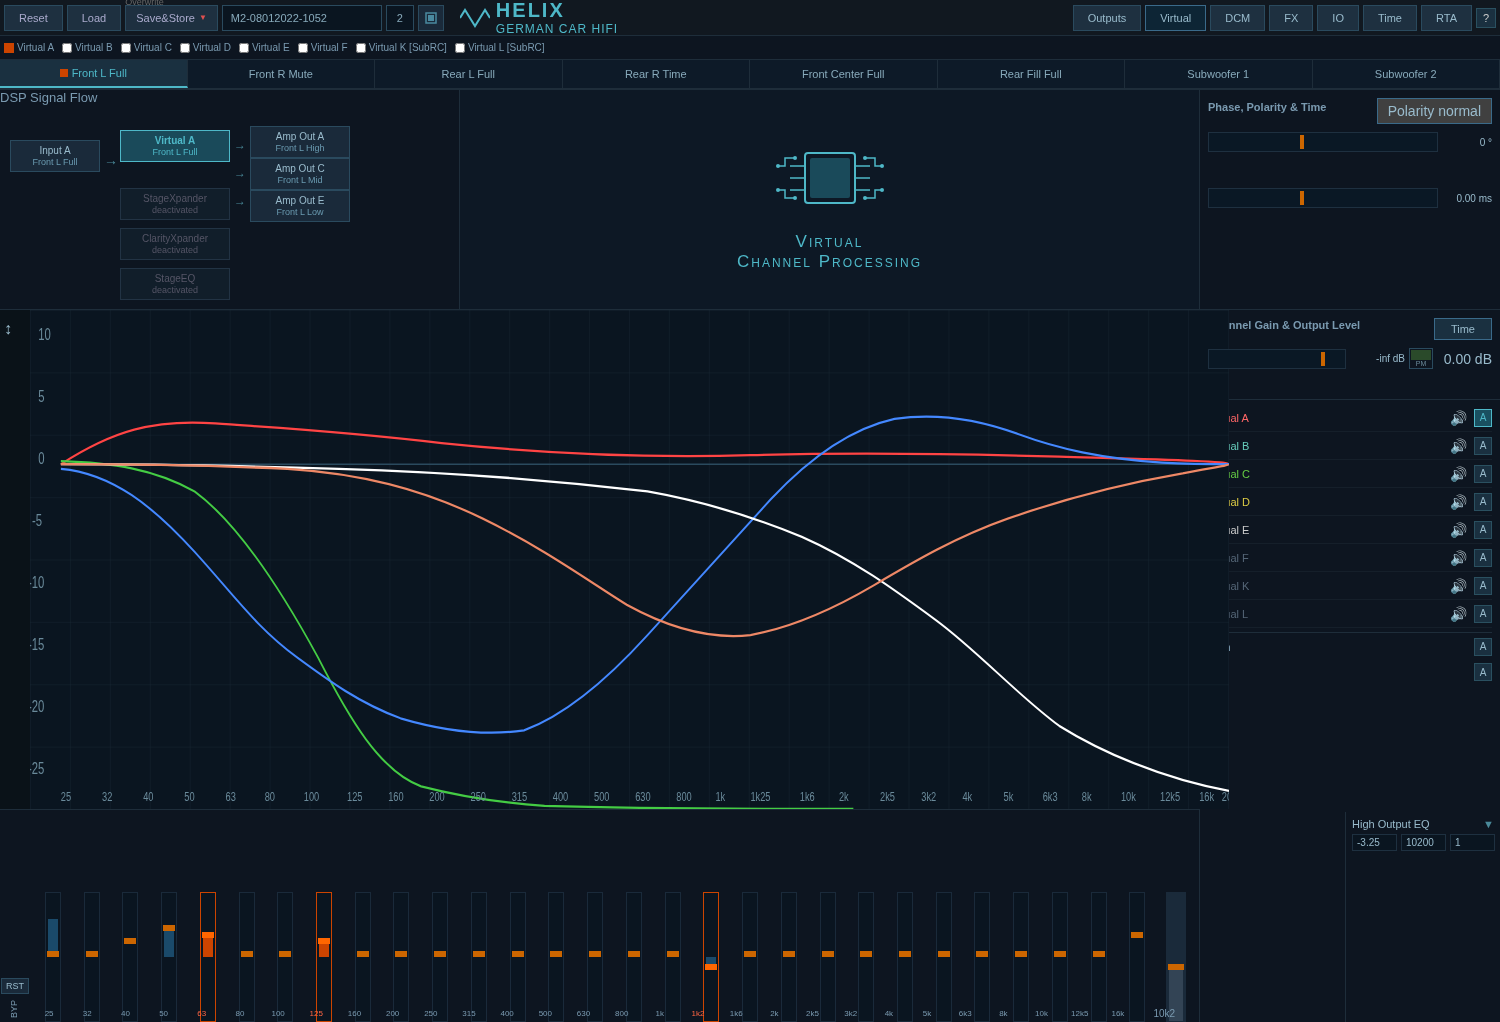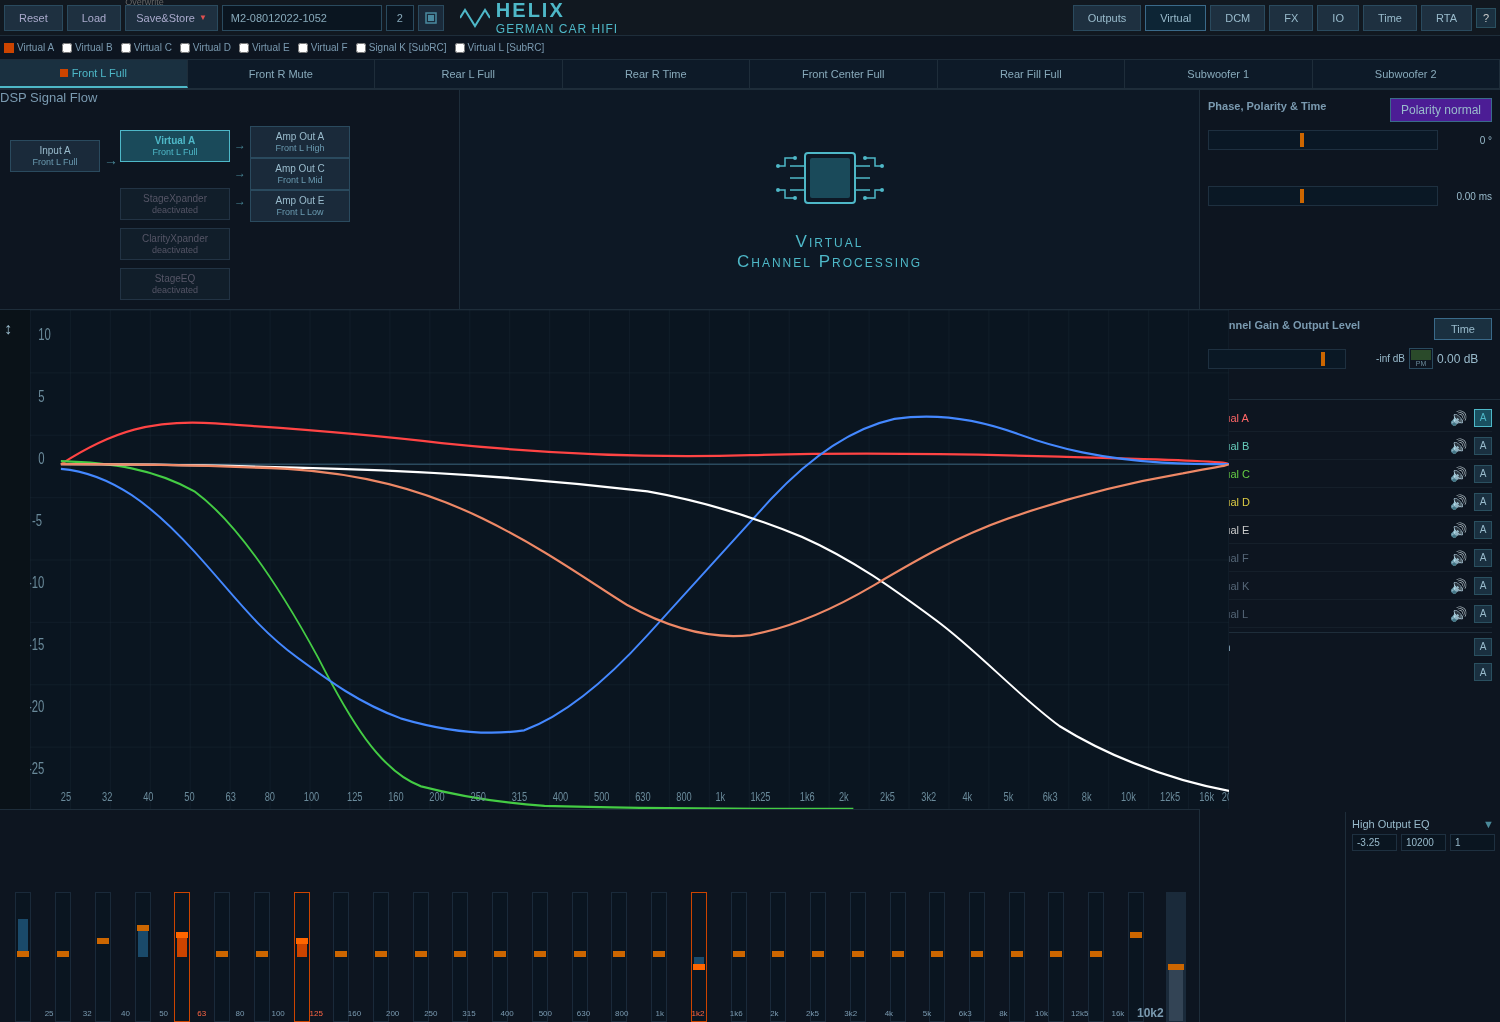--- a/index.html
+++ b/index.html
@@ -193,25 +193,25 @@
     
     #phase-panel {
       height: 220px;
       border-bottom: 1px solid #1e2d3a;
       padding: 8px;
     }
     .panel-title {
       font-size: 11px; color: #7a9ab0; font-weight: bold; margin-bottom: 8px;
     }
     .polarity-btn {
-      background: #4c1d95;
+      background: #404040;
       border: 1px solid #3a6a8a;
       color: #9bc;
       padding: 4px 10px;
-      font-size: 12px;
+      font-size: 14px;
       cursor: pointer;
       float: right;
     }
     .phase-row {
       display: flex; align-items: center; gap: 4px;
       margin-bottom: 6px;
     }
     .phase-slider {
       flex: 1; height: 20px; background: #0a1825;
       border: 1px solid #1e3040; position: relative;
@@ -242,21 +242,21 @@
     }
     .gain-slider {
       flex: 1; height: 20px; background: #0a1825;
       border: 1px solid #1e3040; position: relative;
     }
     .gain-slider .thumb {
       position: absolute; top: 2px; right: 20px;
       width: 4px; height: 14px; background: #cc6600;
     }
     .gain-val { font-size: 10px; color: #9bc; width: 55px; text-align: right; }
-    .gain-val2 { font-size: 12px; color: #9bc; width: 55px; text-align: left; }
+    .gain-val2 { font-size: 14px; color: #9bc; width: 55px; text-align: right; }
 
     
     #virt-list {
       flex: 1;
       padding: 4px 8px;
       overflow: hidden;
     }
     .virt-item {
       display: flex; align-items: center;
       height: 28px;
@@ -468,21 +468,21 @@
   <div class="virt-check">
     <input type="checkbox" style=""> 
       <span>Virtual E</span>
   </div>
   <div class="virt-check">
     <input type="checkbox" style=""> 
       <span>Virtual F</span>
   </div>
   <div class="virt-check">
     <input type="checkbox" style=""> 
-      <span>Signal K [SubRC]</span>
+      <span>Virtual K [SubRC]</span>
   </div>
   <div class="virt-check">
     <input type="checkbox" style=""> 
       <span>Virtual L [SubRC]</span>
   </div>
 </div>
 
 <div id="channel-tabs">
   <div class="ch-tab active">
     <span class="dot"></span>
@@ -651,20 +651,24 @@
         <text x="1022" y="325" fill="#6a8a9a" font-size="9">8k</text>
         <text x="1060" y="325" fill="#6a8a9a" font-size="9">10k</text>
         <text x="1098" y="325" fill="#6a8a9a" font-size="9">12k5</text>
         <text x="1136" y="325" fill="#6a8a9a" font-size="9">16k</text>
         <text x="1158" y="325" fill="#6a8a9a" font-size="9">20k</text>
       </svg>
     </div>
 
     <div id="eq-area" style="height:212px;background:#0d1520;border-right:1px solid #1e2d3a;display:flex;position:relative;">
 
+      <div style="display:flex;flex-direction:column;align-items:center;justify-content:flex-end;padding:4px 2px;gap:6px;width:30px;">
+        <button class="rst-btn">RST</button>
+        <span class="byp-label">BYP</span>
+      </div>
 
       <div id="eq-sliders">
 
         <div class="eq-band">
           <div class="eq-fader-track">
             <div class="eq-fader-fill" style="height:30%;bottom:50%;"></div>
             <div class="eq-fader-thumb" style="bottom:50%;"></div>
           </div>
         </div>
         <div class="eq-band">
@@ -846,21 +850,21 @@
         <div style="flex:1;font-size:8px;color:#7a9ab0;text-align:center;">2k</div>
         <div style="flex:1;font-size:8px;color:#7a9ab0;text-align:center;">2k5</div>
         <div style="flex:1;font-size:8px;color:#7a9ab0;text-align:center;">3k2</div>
         <div style="flex:1;font-size:8px;color:#7a9ab0;text-align:center;">4k</div>
         <div style="flex:1;font-size:8px;color:#7a9ab0;text-align:center;">5k</div>
         <div style="flex:1;font-size:8px;color:#7a9ab0;text-align:center;">6k3</div>
         <div style="flex:1;font-size:8px;color:#7a9ab0;text-align:center;">8k</div>
         <div style="flex:1;font-size:8px;color:#7a9ab0;text-align:center;">10k</div>
         <div style="flex:1;font-size:8px;color:#7a9ab0;text-align:center;">12k5</div>
         <div style="flex:1;font-size:8px;color:#7a9ab0;text-align:center;">16k</div>
-        <div style="flex:1;font-size:12px;color:#7a9ab0;text-align:left;font-weight:bold;">10k2</div>
+        <div style="flex:1;font-size:10px;color:#7a9ab0;text-align:right;">10k2</div>
         <div style="width:24px;"></div>
       </div>
     </div>
 
   </div>
 
   <div id="right-panel">
 
     <div id="phase-panel">
       <div style="display:flex;align-items:center;margin-bottom:8px;">

